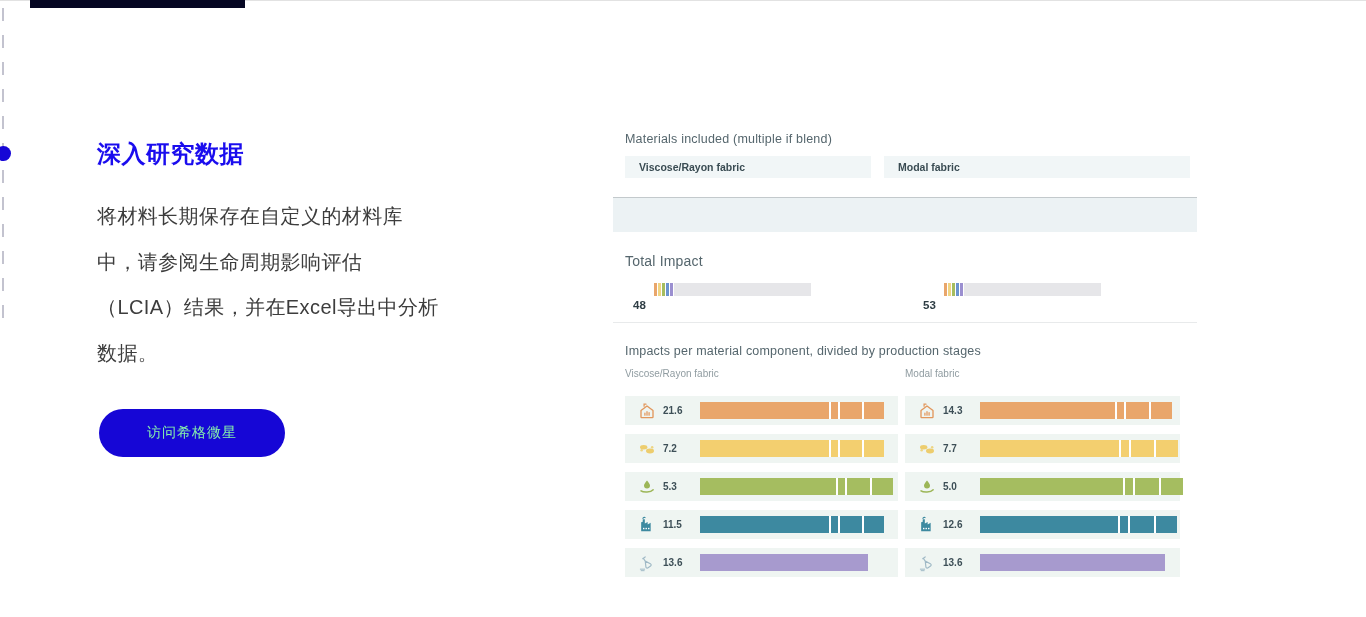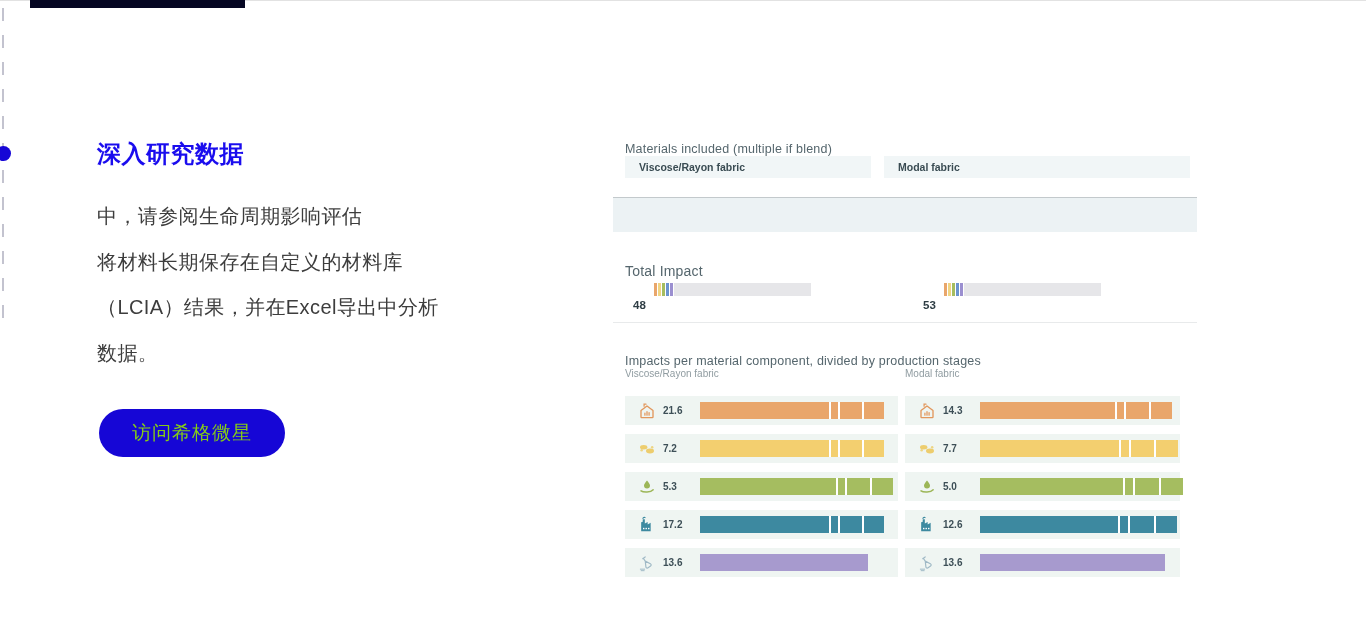--- a/index.html
+++ b/index.html
@@ -18,24 +18,24 @@
   }
   .blue-dot{left:-4px;top:146px;width:15px;height:15px;border-radius:50%;background:#1606d6;}
   
   .heading{left:97px;top:138px;font-size:24px;font-weight:bold;color:#1a0cee;margin:0;letter-spacing:.5px;}
   .para{left:97px;top:194px;width:440px;color:#3d3d3d;font-size:20px;line-height:45.5px;letter-spacing:.4px;}
   .pline{white-space:nowrap;}
   .cta{
     left:99px;top:409px;width:186px;height:48px;border-radius:25px;background:#1606d6;
     display:flex;align-items:center;justify-content:center;cursor:pointer;text-decoration:none;
   }
-  .cta span{color:#84cc16;font-size:19px;letter-spacing:1px;}
+  .cta span{color:#86efac;font-size:14px;letter-spacing:1px;}
   
   .panel{left:613px;top:125px;width:584px;height:462px;background:#fff;}
-  .p-label{color:#55666d;font-size:12.5px;letter-spacing:.2px;white-space:nowrap;margin-top:10px;}
+  .p-label{color:#55666d;font-size:12.5px;letter-spacing:.2px;white-space:nowrap;}
   .materials{left:12px;top:7px;}
   .tab{height:22px;background:#f1f6f7;display:flex;align-items:center;padding-left:14px;box-sizing:border-box;}
   .tab span{font-size:10.5px;font-weight:bold;color:#3a4c53;}
   .tab-l{left:12px;top:31px;width:246px;}
   .tab-r{left:271px;top:31px;width:306px;}
   .band{left:0;top:72px;width:584px;height:35px;background:#ecf2f4;border-top:1px solid #c3c9cc;box-sizing:border-box;}
   .total{left:12px;top:128px;font-size:14px;}
   .ti-val{font-size:11.5px;font-weight:bold;color:#2e3d44;margin-top:16px;}
   .ti-val-l{left:20px;top:158px;}
   .ti-val-r{left:310px;top:158px;}
@@ -65,22 +65,22 @@
 <body>
 
 <div class="abs top-hairline"></div>
 <div class="abs navy-bar"></div>
 <div class="abs dashed-line"></div>
 <div class="abs blue-dot"></div>
 
 <h1 class="abs heading">深入研究数据</h1>
 
 <div class="abs para">
+  <div class="pline">将材料长期保存在自定义的材料库</div>
   <div class="pline">中，请参阅生命周期影响评估</div>
-  <div class="pline">将材料长期保存在自定义的材料库</div>
   <div class="pline">（LCIA）结果，并在Excel导出中分析</div>
   <div class="pline">数据。</div>
 </div>
 
 <a class="abs cta">
   <span>访问希格微星</span>
 </a>
 
 <section class="abs panel">
   <div class="abs p-label materials">Materials included (multiple if blend)</div>
@@ -158,21 +158,21 @@
   <div class="abs row" style="left:12px;top:385px;width:273px">
     <span class="icon">
       <svg width="20" height="20" viewBox="0 0 24 24">
           <path d="M5 19.5V8.6l1.9-.5V5h2.5v5.2l3.4-1.9v3.1l3.6-2v10.1z" fill="#3d89a0"></path>
           <path d="M7.2 4.2c.2-1.1 1.3-1.6 2.4-1.1" fill="none" stroke="#3d89a0" stroke-width="1.4" stroke-linecap="round"></path>
           <rect x="7.2" y="15.4" width="1.7" height="1.7" fill="#fff"></rect>
           <rect x="10.2" y="15.4" width="1.7" height="1.7" fill="#fff"></rect>
           <rect x="13.2" y="15.4" width="1.7" height="1.7" fill="#fff"></rect>
         </svg>
     </span>
-    <span class="val">17.2</span>
+    <span class="val">11.5</span>
     <span class="bar seg" style="width:184px;background-color:#3d89a0"></span>
   </div>
   <div class="abs row" style="left:12px;top:423px;width:273px">
     <span class="icon">
       <svg width="20" height="20" viewBox="0 0 24 24">
           <g transform="rotate(-35 12 11)">
             <path d="M10.2 4.6h3.6M11 4.6v4.2l3.3 6a1.7 1.7 0 0 1-1.5 2.5H9.2a1.7 1.7 0 0 1-1.5-2.5l3.3-6V4.6" fill="none" stroke="#9fb9c6" stroke-width="1.4" stroke-linecap="round" stroke-linejoin="round"></path>
           </g>
           <path d="M4 19.4h5.2M5 21.2h3.6" stroke="#9fb9c6" stroke-width="1.2" stroke-linecap="round"></path>
         </svg>

